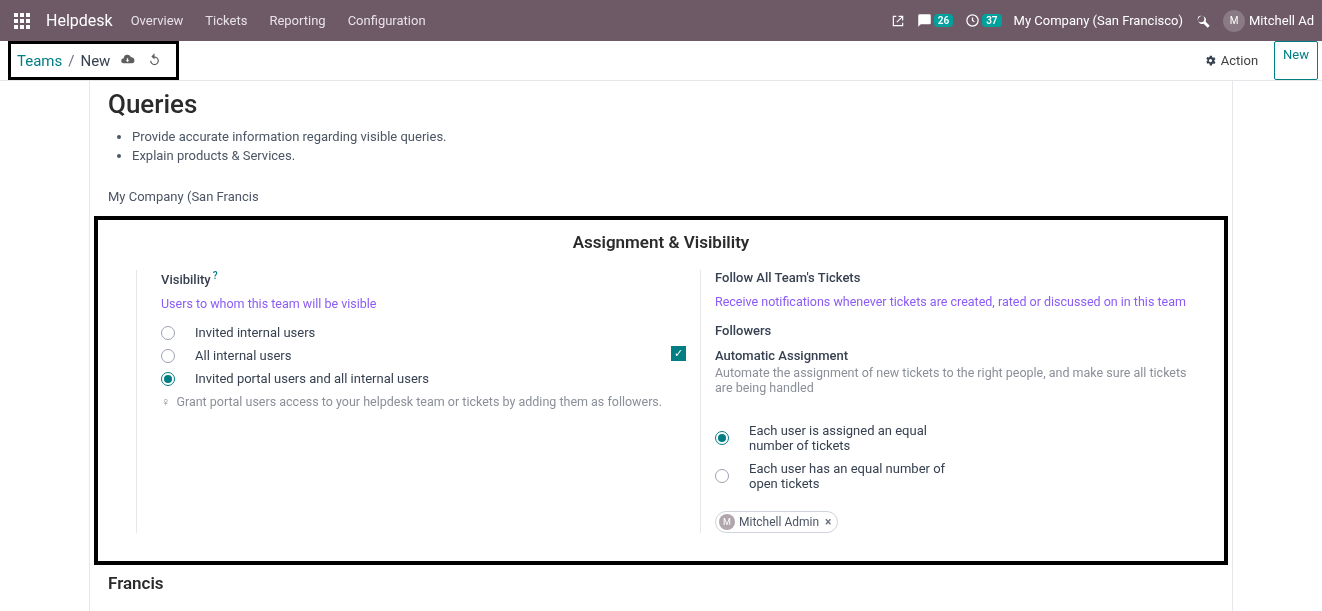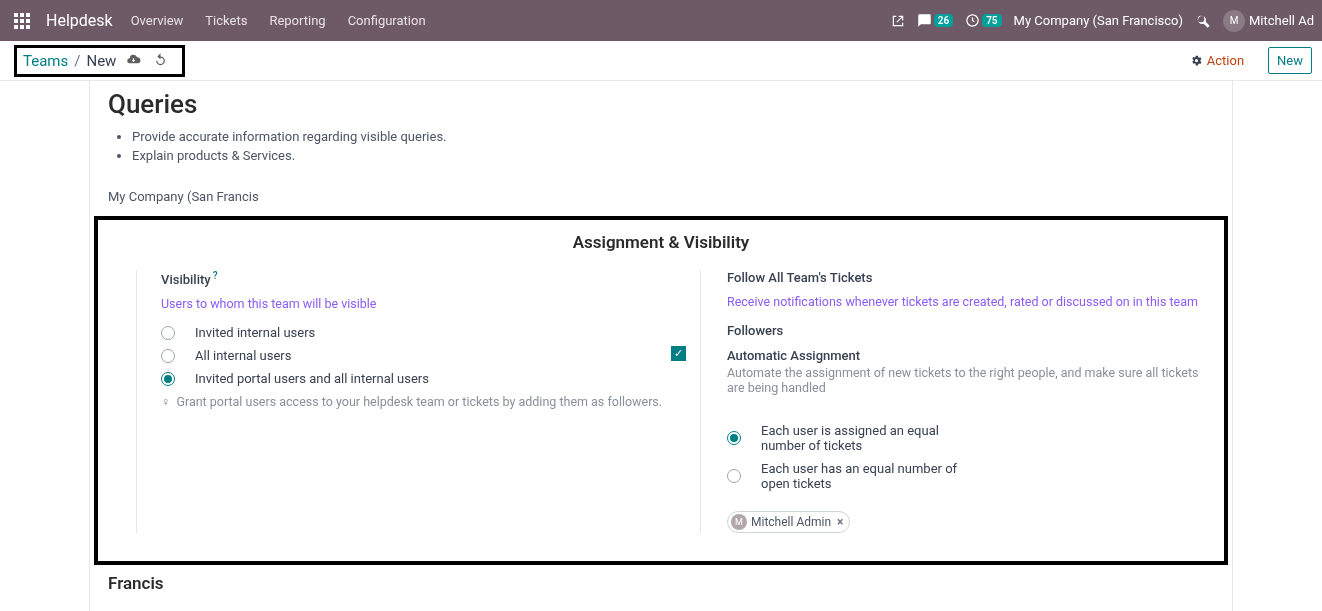--- a/index.html
+++ b/index.html
@@ -40,35 +40,34 @@
   .topnav .badge {
     background:#00a09d; color:#fff; font-size:10px; padding:1px 4px; border-radius:4px;
     margin-left:2px; font-weight:600;
   }
   .topnav .company-label { font-size:13px; color:#fff; }
   .avatar { width:22px;height:22px;border-radius:50%; background:#8a7a83; display:inline-flex;align-items:center;justify-content:center;font-size:10px;color:#fff;margin-right:4px;}
   .user-label{font-size:13px;color:#fff;}
 
   
   .actionbar {
-    height:40px; display:flex; align-items:center; padding:0 10px;
+    height:40px; display:flex; padding:0 4px;
     border-bottom:1px solid #e5e7eb;
-    gap:8px;
   }
   .breadcrumb-box {
     border:3px solid #000; padding:4px 14px 4px 6px; display:flex; align-items:center;
     margin-left:4px;
   }
   .breadcrumb-link { color:#017e84; font-size:15px; cursor:pointer; }
   .breadcrumb-sep { color:#6b7280; font-size:15px; margin:0 6px; }
   .breadcrumb-current { color:#374151; font-size:15px; }
   .breadcrumb-icons { margin-left:10px; display:flex; gap:12px; }
   .breadcrumb-icons span { color:#5f5f5f; cursor:pointer; }
   .actionbar .spacer { flex:1; }
-  .action-btn { color:#c2410c; font-size:13px; cursor:pointer; display:flex;align-items:center; margin-right:16px;}
+  .action-btn { color:#404040; font-size:13px; cursor:pointer; display:flex;align-items:center; margin-right:16px;}
   .action-btn svg{width:13px;height:13px;fill:#374151;margin-right:4px;}
   .new-btn {
     border:1px solid #017e84; color:#017e84; padding:5px 8px; font-size:13px;
     border-radius:2px; cursor:pointer;
   }
 
   
   .content {
     padding:0 0 0 0;
   }
@@ -88,21 +87,21 @@
   .company-line {
     padding:22px 0 2px 18px; font-size:13px; color:#4b5563;
   }
 
   .big-box {
     border:4px solid #000; margin:10px 4px 8px 4px; padding:12px 14px 28px 14px;
   }
   .av-title { font-size:17px; font-weight:600; color:#2b2b2b; margin-bottom:18px;text-align:center; }
   .two-col { display:flex; }
   .col-left { width:540px; border-left:1px solid #e5e7eb; padding-left:24px; margin-left:24px;}
-  .col-right { flex:1; border-left:1px solid #e5e7eb; padding-left:26px; margin-left:24px; position:relative;}
+  .col-right { flex:1; border-left:1px solid #e5e7eb; padding-left:14px; margin-left:24px; position:relative;}
 
   .field-label { font-size:13px; color:#374151; font-weight:500; }
   .field-label .help { color:#017e84; font-size:10px; vertical-align:super; cursor:pointer; margin-left:2px;}
   .field-desc { color:#8b5cf6; font-size:12.5px; margin-top:9px; margin-bottom:14px; }
 
   .radio-row { display:flex; align-items:center; margin-bottom:8px; font-size:13px; color:#374151;gap:10px;}
   .radio { width:14px;height:14px;border:1px solid #9ca3af;border-radius:50%;margin-right:10px;position:relative;flex-shrink:0;}
   .radio.checked { border-color:#017e84; }
   .radio.checked::after{
     content:"";position:absolute;inset:2px;background:#017e84;border-radius:50%;
@@ -166,21 +165,21 @@
       <svg width="15" height="15" viewBox="0 0 24 24" fill="#fff">
           <path d="M20 2H4a2 2 0 0 0-2 2v18l4-4h14a2 2 0 0 0 2-2V4a2 2 0 0 0-2-2z"></path>
         </svg>
       <span class="badge">26</span>
     </div>
     <div class="right-icon">
       <svg width="15" height="15" viewBox="0 0 24 24" fill="#fff">
           <circle cx="12" cy="12" r="9" fill="none" stroke="#fff" stroke-width="2"></circle>
           <path d="M12 7v5l3 2" stroke="#fff" stroke-width="2" fill="none"></path>
         </svg>
-      <span class="badge">75</span>
+      <span class="badge">37</span>
     </div>
     <div class="company-label">My Company (San Francisco)</div>
     <div class="right-icon">
       <svg width="16" height="16" viewBox="0 0 24 24" fill="#fff">
           <path d="M22 19l-6-6a6 6 0 1 0-3 3l6 6 3-3zM4 9a5 5 0 1 1 10 0A5 5 0 0 1 4 9z"></path>
         </svg>
     </div>
     <div class="right-icon">
       <span class="avatar">M</span>
       <span class="user-label">Mitchell Ad</span>

